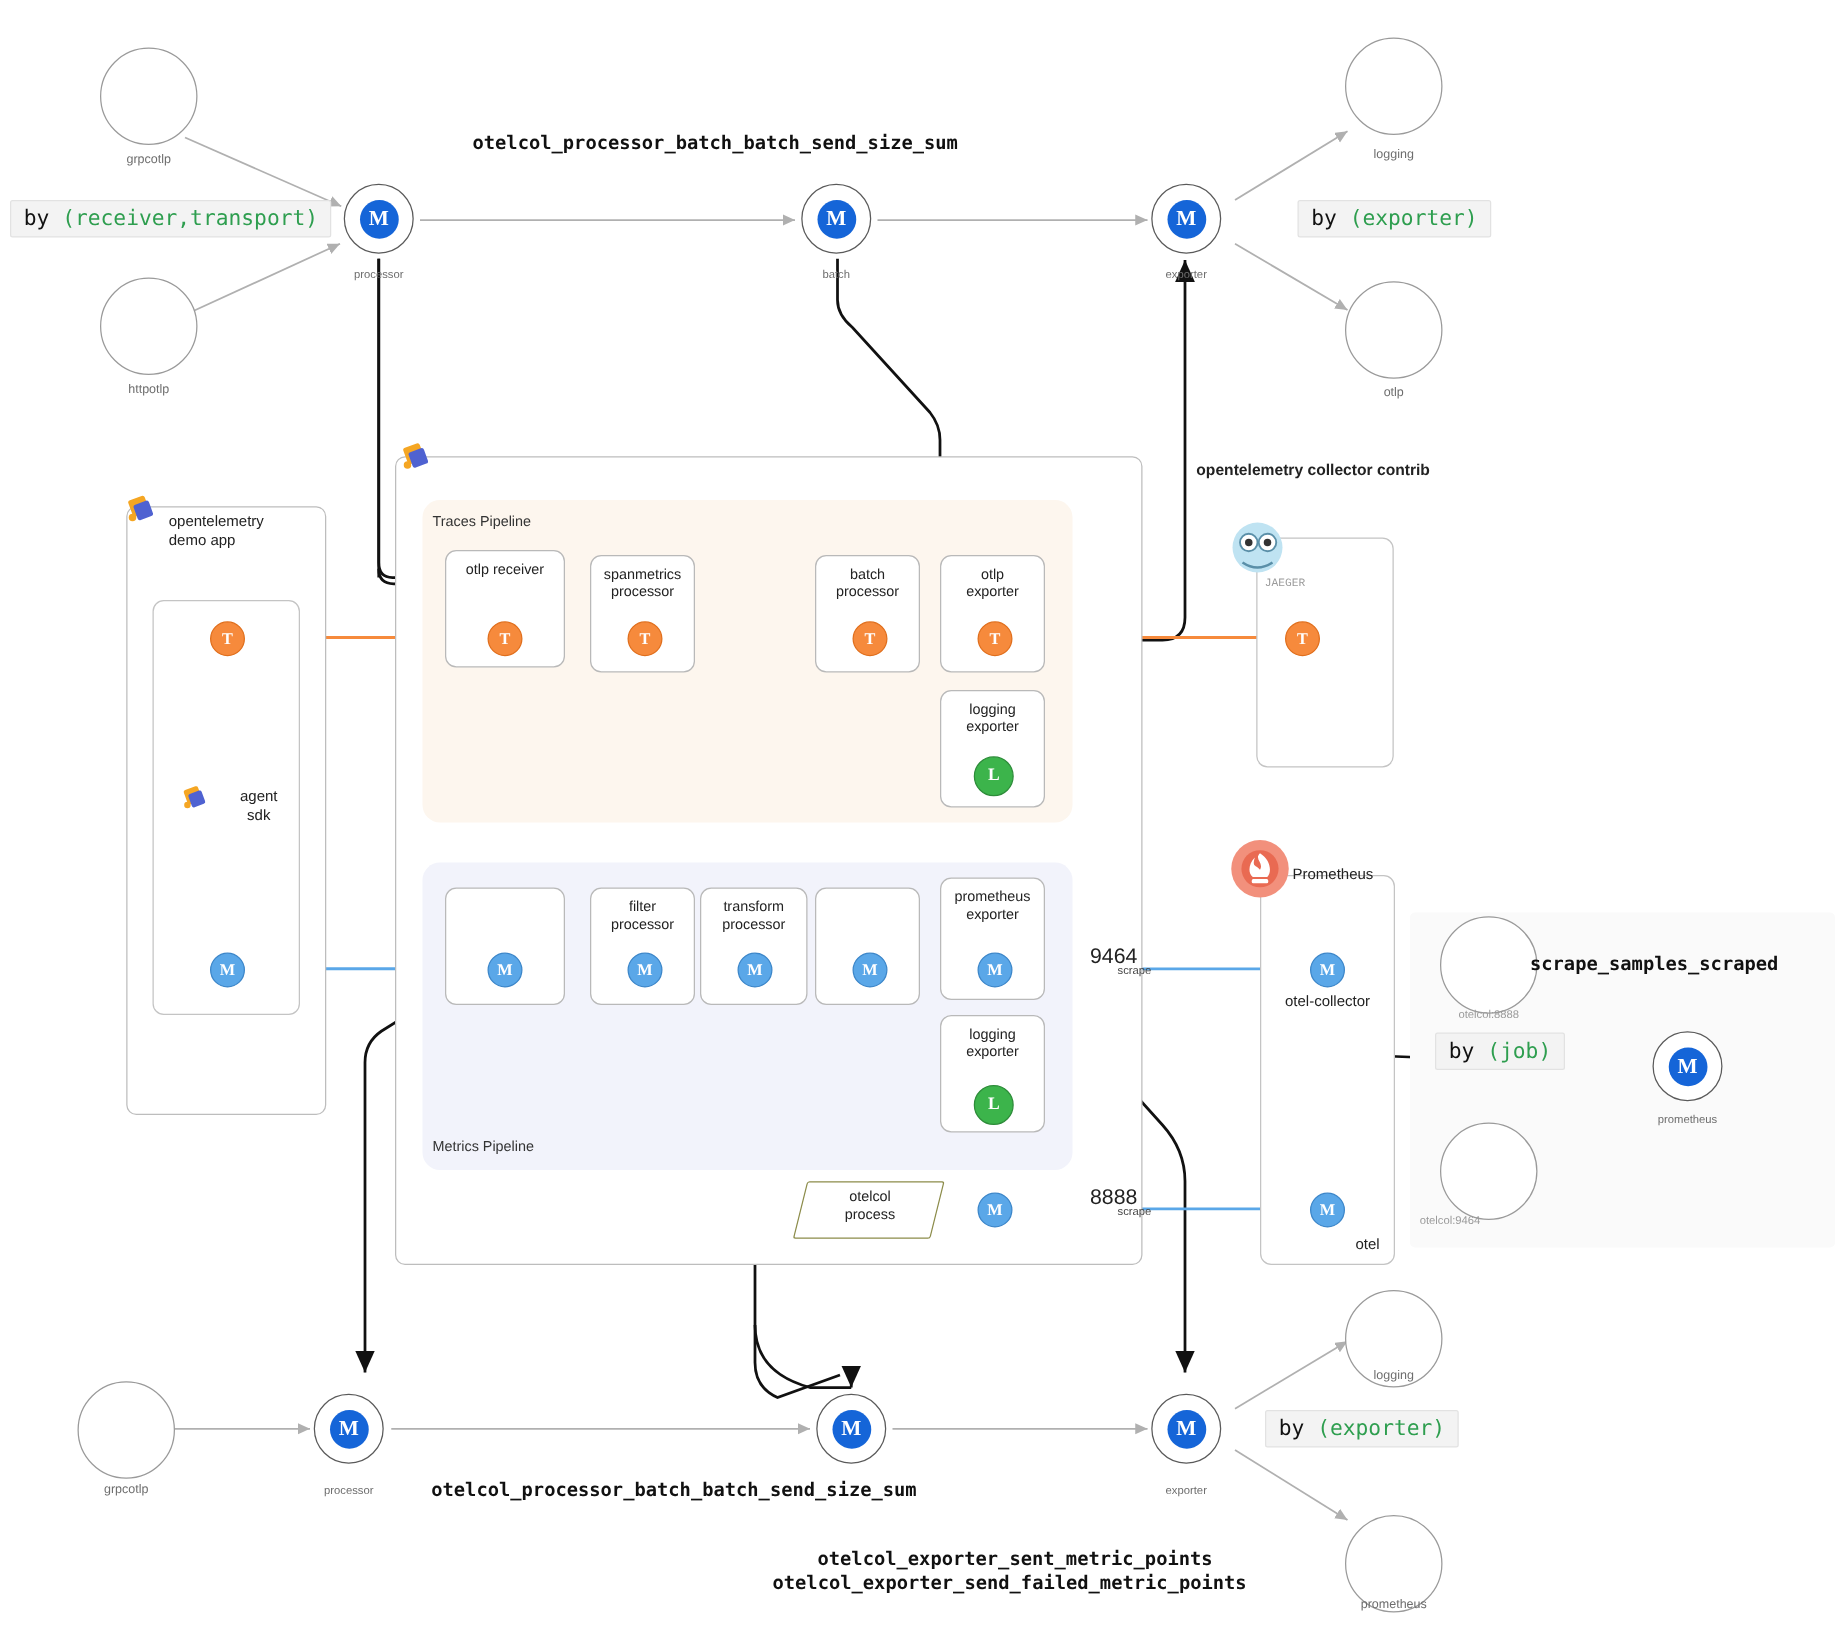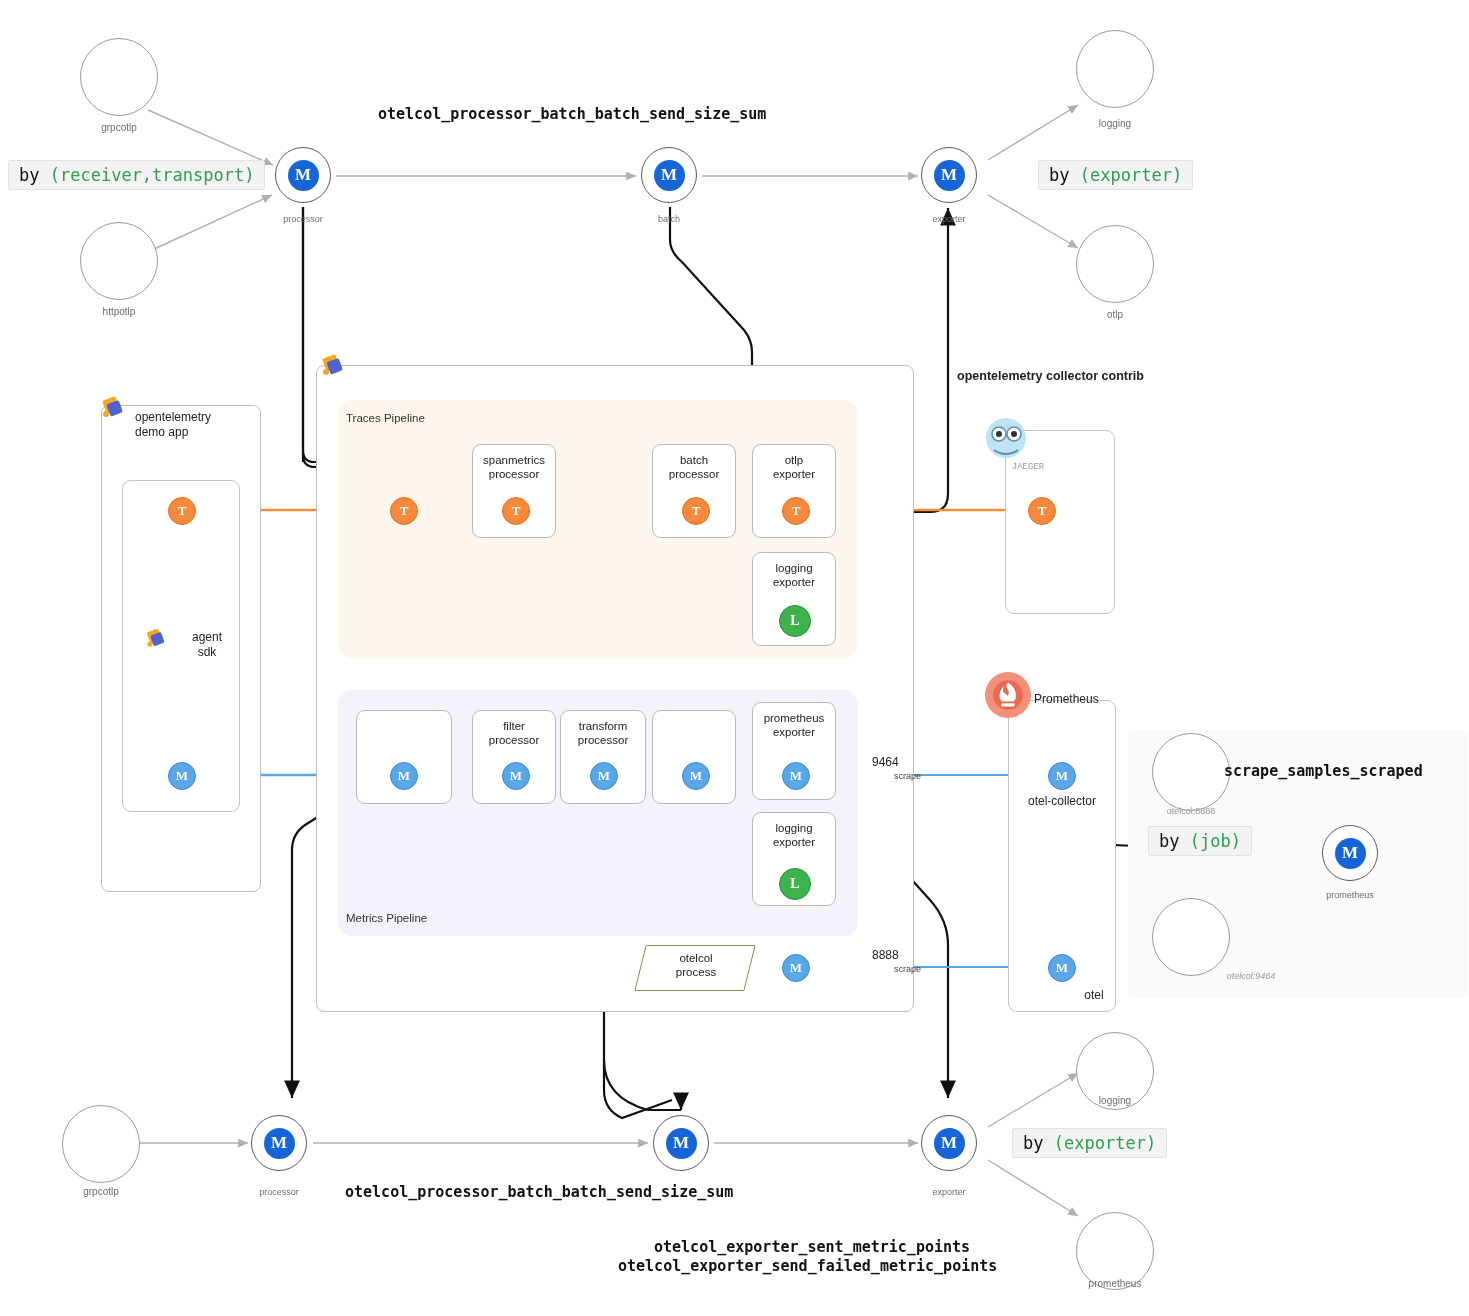--- a/index.html
+++ b/index.html
@@ -181,21 +181,21 @@
     font-family: "Liberation Serif", serif;
   }
   .plain-text {
     position: absolute;
     font-size: 12px;
     color: #222222;
     line-height: 15px;
   }
   .port-label {
     position: absolute;
-    font-size: 12px;
+    font-size: 17px;
     color: #222222;
     font-family: "Liberation Sans", sans-serif;
   }
   .port-sub {
     position: absolute;
     font-size: 9px;
     color: #444444;
   }
   .card {
     position: absolute;
@@ -398,20 +398,23 @@
     </svg>
   </div>
   <div class="panel-title" style="left:316px; top:369px;">opentelemetry collector contrib</div>
 
   <div class="pipeline-box" style="left:338px; top:400px; width:520px; height:258px; background:#fdf6ee;"></div>
   <div class="pipeline-label" style="left:346px; top:412px;">Traces Pipeline</div>
 
   <div class="pipeline-box" style="left:338px; top:690px; width:520px; height:246px; background:#f2f3fb;"></div>
   <div class="pipeline-label" style="left:346px; top:912px;">Metrics Pipeline</div>
 
+  <div class="compbox" style="left:356px; top:440px; width:96px; height:94px;">
+    <span>otlp receiver</span>
+  </div>
   <div class="tdot" style="left:390px; top:497px;">T</div>
 
   <div class="compbox" style="left:472px; top:444px; width:84px; height:94px;">
     <span>spanmetrics</span><br>
     <span>processor</span>
   </div>
   <div class="tdot" style="left:502px; top:497px;">T</div>
 
   <div class="compbox" style="left:652px; top:444px; width:84px; height:94px;">
     <span>batch</span><br>
@@ -499,21 +502,21 @@
 
   <div class="mdot" style="left:1048px; top:954px;">M</div>
   <div class="plain-text" style="left:1044px; top:988px; width:100px; text-align:center;">otel</div>
   <div class="port-label" style="left:872px; top:948px;">8888</div>
   <div class="port-sub" style="left:894px; top:964px;">scrape</div>
 
   <div class="shadowcard" style="left:1128px; top:730px; width:340px; height:268px;"></div>
   <div class="node bigcircle" style="left:1152px; top:733px;"></div>
   <div class="dim-label" style="left:1131px; top:806px;">otelcol:8888</div>
   <div class="node bigcircle" style="left:1152px; top:898px;"></div>
-  <div class="dim-label" style="left:1191px; top:971px;font-style:italic;">otelcol:9464</div>
+  <div class="dim-label" style="left:1100px; top:971px;">otelcol:9464</div>
 
   <div class="node mcircle" style="left:1322px; top:825px;">
     <div class="m-inner">M</div>
   </div>
   <div class="mcircle-label" style="left:1290px; top:890px;">prometheus</div>
 
   <div class="mono-label" style="left:1224px; top:762px;">scrape_samples_scraped</div>
   <div class="byexpr" style="left:1148px; top:826px;">
     <span class="kw">by</span>
     <span class="grn">(</span><span class="grn">job</span><span class="grn">)</span>

